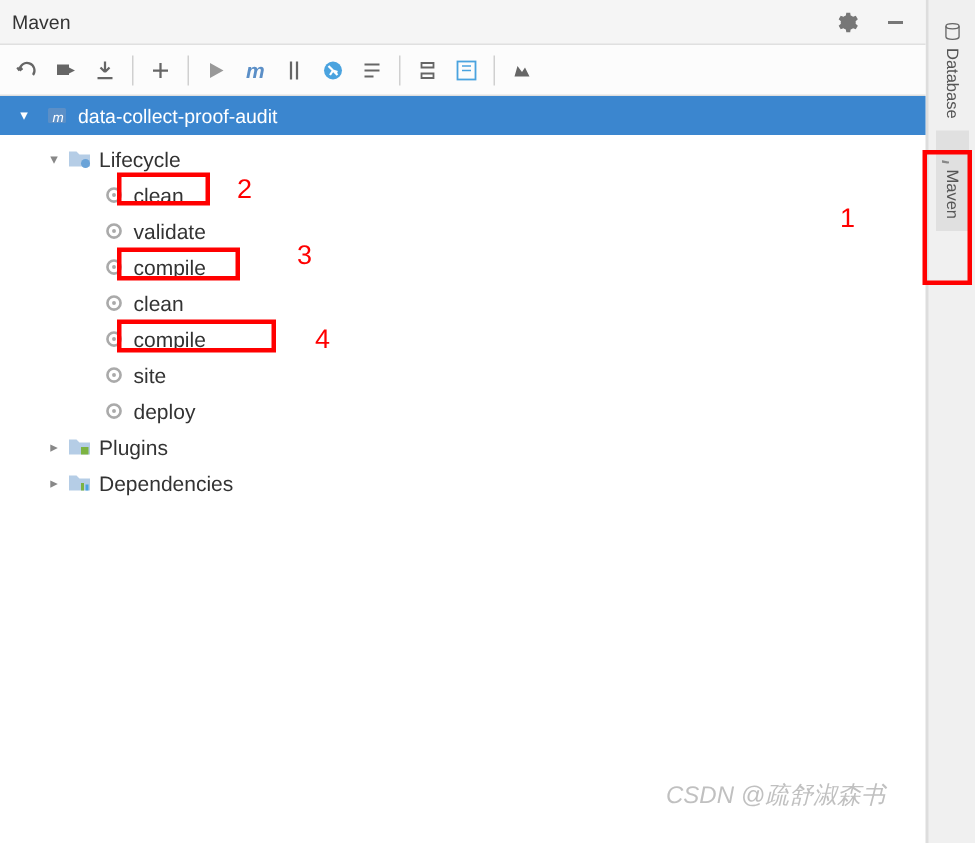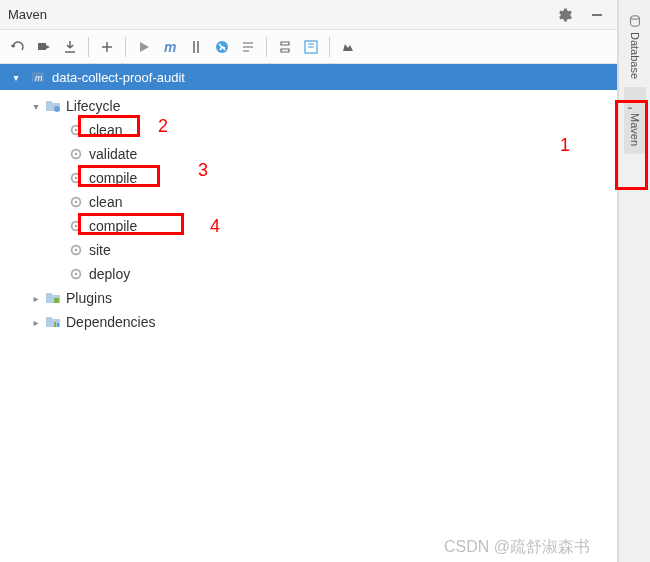--- a/index.html
+++ b/index.html
@@ -17,21 +17,21 @@
     .chev { width: 16px; display: flex; align-items: center; justify-content: center; color: #888; font-size: 10px; }
     .icon { width: 18px; height: 18px; margin-right: 4px; display: flex; align-items: center; justify-content: center; }
     .gear-icon { color: #999; }
     .indent-1 { padding-left: 28px; }
     .indent-2 { padding-left: 51px; }
     .highlight-box { position: absolute; border: 3px solid #ff0000; pointer-events: none; }
     .annotation { position: absolute; color: #ff0000; font-size: 18px; font-weight: normal; pointer-events: none; }
     .sidebar { position: absolute; right: 0; top: 0; width: 32px; height: 562px; background: #f0f0f0; border-left: 1px solid #ddd; display: flex; flex-direction: column; align-items: center; padding-top: 6px; }
     .side-tab { writing-mode: vertical-rl; font-size: 11px; padding: 8px 4px; color: #555; cursor: pointer; display: flex; align-items: center; gap: 4px; }
     .side-tab.active { background: #e0e0e0; }
-    .watermark { position: absolute; right: 60px; bottom: 4px; color: rgba(150,150,150,0.6); font-size: 16px; }
+    .watermark { position: absolute; right: 60px; bottom: 21px; color: rgba(150,150,150,0.6); font-size: 16px; font-style: italic; }
     svg { display: block; }
   </style>
 </head>
 <body>
 
 <div class="main-panel">
   <div class="header">
     <span class="header-title">Maven</span>
     <div class="header-icons">
       <span class="tool-btn">

